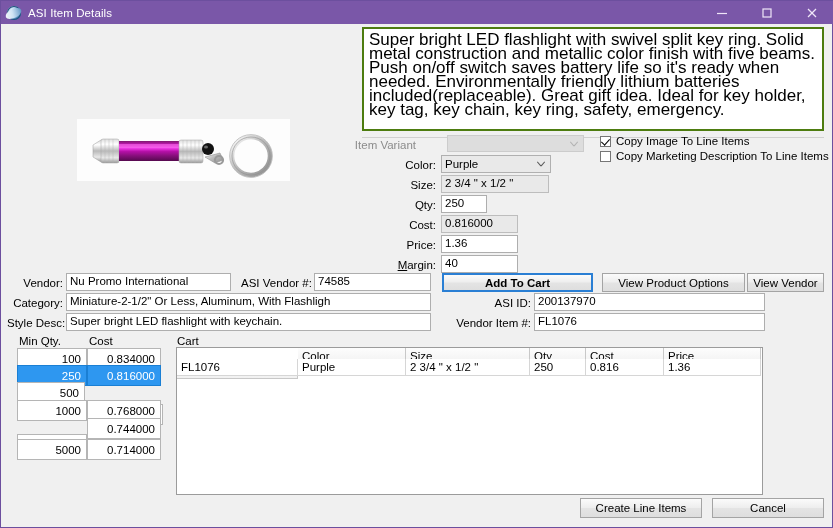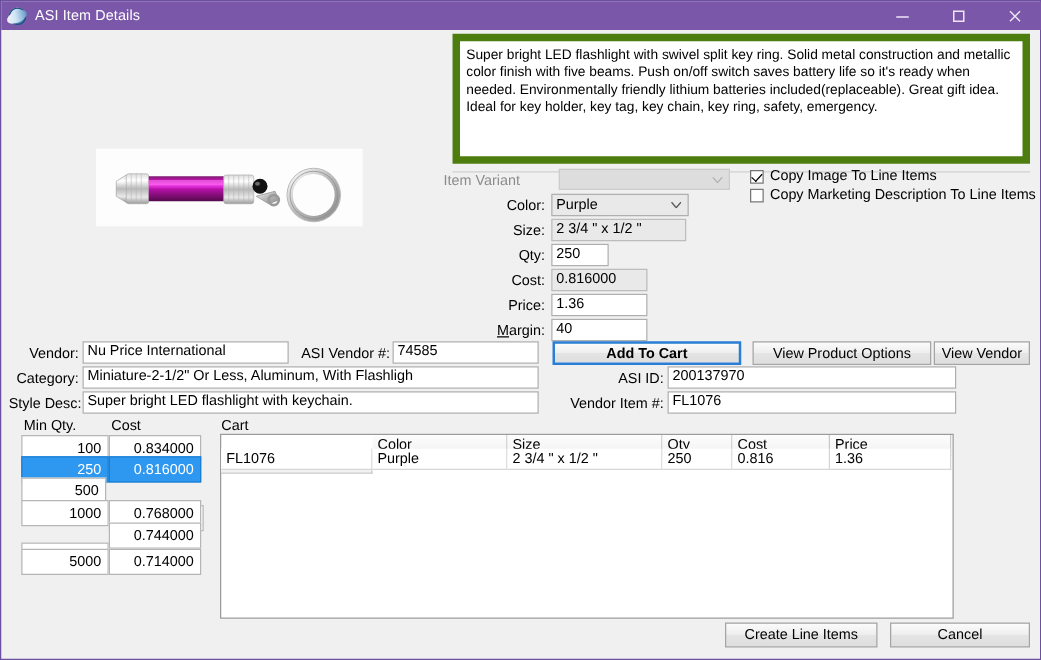--- a/index.html
+++ b/index.html
@@ -35,22 +35,22 @@
   .lbl{position:absolute;font-size:11.5px;color:#000;white-space:nowrap;}
   .lbl.right{text-align:right;}
   .lbl.dim{color:#8c8c8c;}
 
   .tf{position:absolute;box-sizing:border-box;background:#fff;
       border:1px solid #aeaeae;font-family:"Liberation Sans",sans-serif;
       font-size:11.5px;color:#000;padding:0 3px;line-height:1;
       display:flex;align-items:center;}
   .tf.ro{background:#e9e9e9;border:1px solid #bdbdbd;}
 
-  .ta{position:absolute;box-sizing:border-box;background:#fff;border:6px solid #4d7c0f;
-      font-size:11px;line-height:14px;padding:4px 5px;color:#000;overflow:hidden;}
+  .ta{position:absolute;box-sizing:border-box;background:#fff;border:2px solid #4d7c0f;
+      font-size:17px;line-height:14px;padding:4px 5px;color:#000;overflow:hidden;}
 
   .cb-wrap{position:absolute;display:flex;align-items:center;gap:5px;font-size:11.5px;}
   .cbx{width:11px;height:11px;box-sizing:border-box;border:1px solid #767676;background:#fff;
        position:relative;flex:0 0 auto;}
   .cbx.on::after{content:"";position:absolute;left:2px;top:0px;width:4px;height:7px;
        border:solid #000;border-width:0 1.4px 1.4px 0;transform:rotate(42deg);}
 
   .combo{position:absolute;box-sizing:border-box;background:#e9e9e9;border:1px solid #b0b0b0;
          font-size:11.5px;display:flex;align-items:center;padding:0 3px;color:#000;}
   .combo.disabled{background:#dddddd;border-color:#cccccc;color:#a9a9a9;}
@@ -214,21 +214,21 @@
   <div class="cb-wrap" style="left:599px;top:134px;align-items:flex-end;">
     <span class="cbx on"></span>
     <span>Copy Image To Line Items</span>
   </div>
   <div class="cb-wrap" style="left:599px;top:149px;">
     <span class="cbx"></span>
     <span>Copy Marketing Description To Line Items</span>
   </div>
 
   <div class="lbl right" style="left:10px;top:276px;width:52px;">Vendor:</div>
-  <div class="tf" style="left:65px;top:272px;width:165px;height:18px;">Nu Price International</div>
+  <div class="tf" style="left:65px;top:272px;width:165px;height:18px;">Nu Promo International</div>
 
   <div class="lbl right" style="left:240px;top:276px;width:70px;">ASI Vendor #:</div>
   <div class="tf" style="left:313px;top:272px;width:117px;height:18px;">74585</div>
 
   <div class="lbl right" style="left:10px;top:296px;width:52px;">Category:</div>
   <div class="tf" style="left:65px;top:292px;width:365px;height:18px;">Miniature-2-1/2" Or Less, Aluminum, With Flashligh</div>
 
   <div class="lbl right" style="left:6px;top:316px;width:56px;">Style Desc:</div>
   <div class="tf" style="left:65px;top:312px;width:365px;height:18px;">Super bright LED flashlight with keychain.</div>
 

